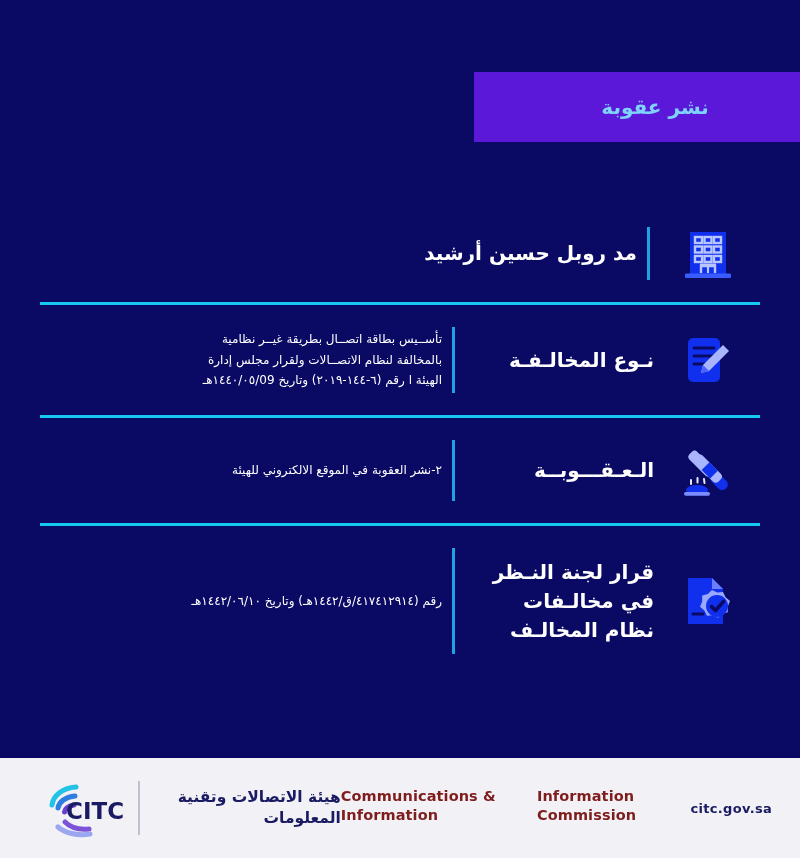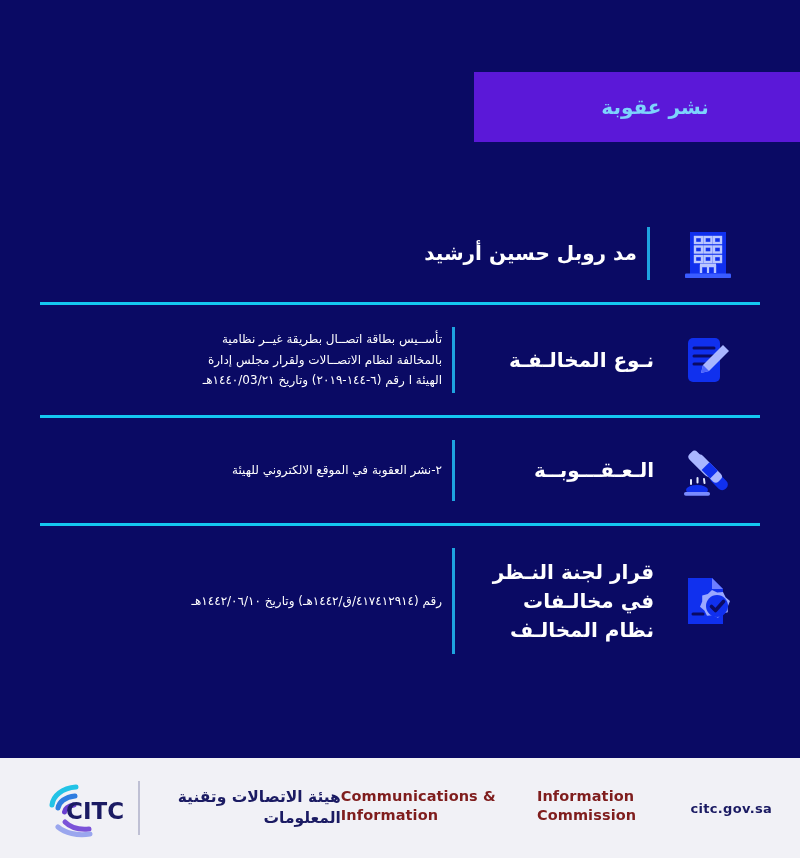--- a/index.html
+++ b/index.html
@@ -206,21 +206,21 @@
           <path d="M44 14 l6 6 -20 20 -8 2 2 -8 z" fill="#a9b6ff"></path>
           <path d="M30 40 l-8 2 2 -8 z" fill="#4a63ff"></path>
         </svg>
       </span>
     </div>
     <div class="row-label">نـوع المخالـفـة</div>
     <div class="row-sep"></div>
     <div class="row-value">
       <span class="vline">تأســيس بطاقة اتصــال بطريقة غيــر نظامية</span>
       <span class="vline">بالمخالفة لنظام الاتصــالات ولقرار مجلس إدارة</span>
-      <span class="vline">الهيئة ا رقم (٦-١٤٤-٢٠١٩) وتاريخ ١٤٤٠/03/٢١هـ</span>
+      <span class="vline">الهيئة ا رقم (٦-١٤٤-٢٠١٩) وتاريخ ١٤٤٠/٠٥/09هـ</span>
     </div>
   </div>
 
   <div class="row r3">
     <div class="row-icon">
       <span class="icon-wrap">
         <svg viewBox="0 0 58 58" xmlns="http://www.w3.org/2000/svg">
           <g transform="rotate(-45 29 29)">
             <rect x="24" y="4" width="11" height="30" rx="4" fill="#a9b6ff"></rect>
             <rect x="24" y="34" width="11" height="20" rx="5" fill="#1030ee"></rect>

